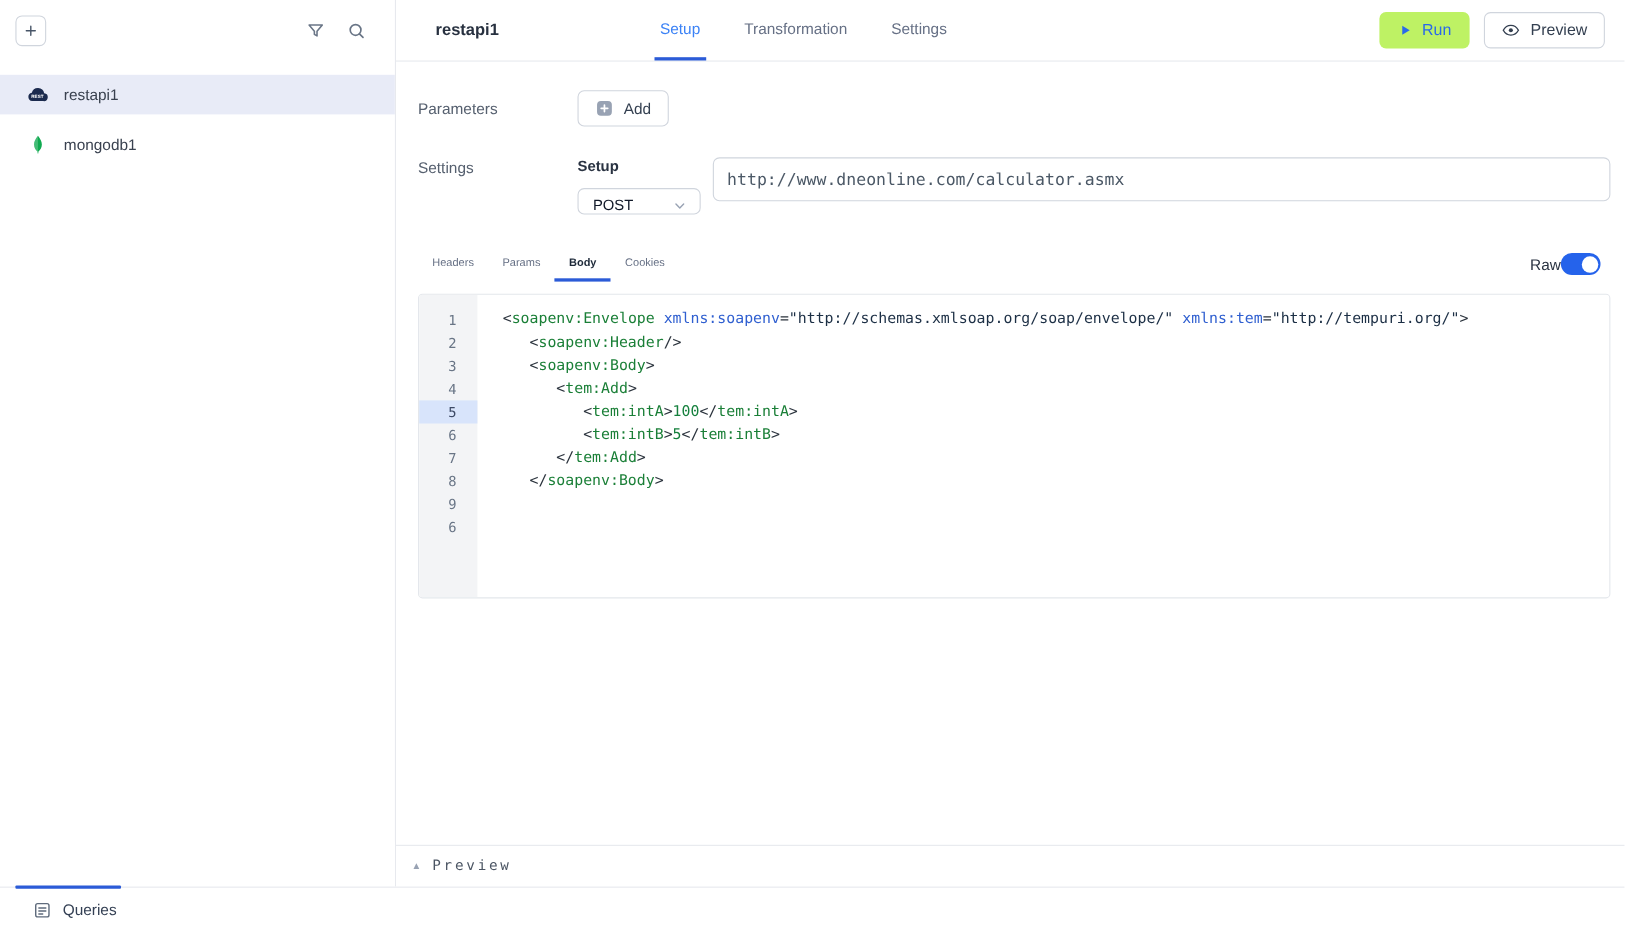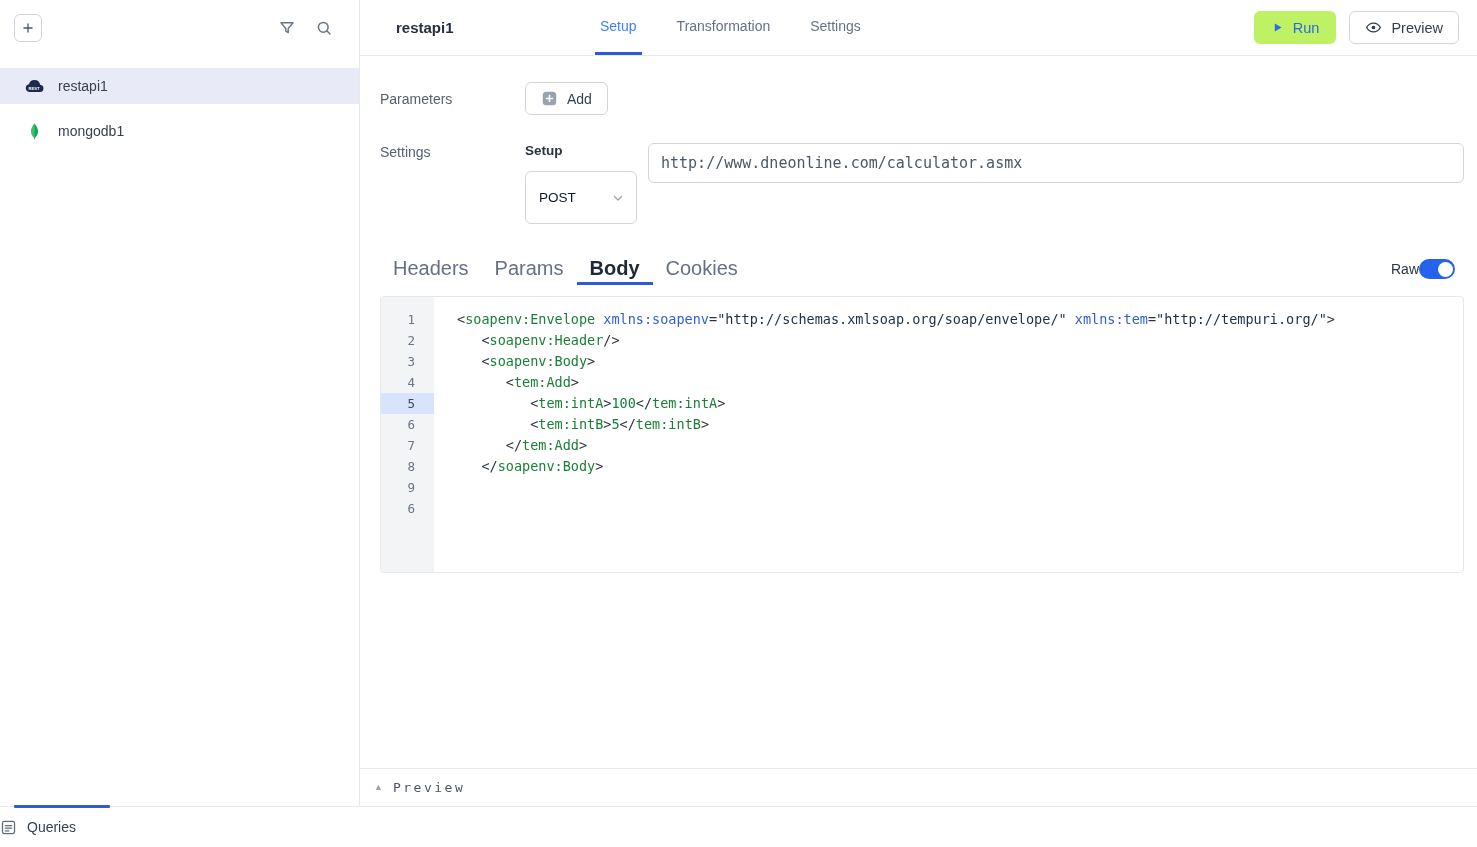--- a/index.html
+++ b/index.html
@@ -36,25 +36,25 @@
   .row{display:flex}
   .row-label{width:145px;font-size:14px;color:#56606f;flex:none}
   .params-row{align-items:center;margin-bottom:28px}
   .add-btn2{height:33px;padding:0 15px;background:#fff;border:1px solid #d0d5dd;border-radius:6px;color:#333f50;font-size:14px;display:flex;align-items:center;gap:9px;cursor:pointer}
   .request-row{align-items:flex-start}
   .request-row .row-label{padding-top:1px}
   .fields{display:flex;gap:11px;flex:1}
   .method-col{width:112px;flex:none}
   .url-col{flex:1}
   .field-label{font-size:13.5px;font-weight:700;color:#2a3342;margin-bottom:13px}
-  .select{height:53px;border:1px solid #d0d5dd;border-radius:6px;display:flex;align-items:center;justify-content:space-between;padding:0 11px 0 13px;font-size:13.5px;color:#101828;cursor:pointer;background:#fff}
+  .select{height:24px;border:1px solid #d0d5dd;border-radius:6px;display:flex;align-items:flex-end;justify-content:space-between;padding:0 11px 0 13px;font-size:13.5px;color:#101828;cursor:pointer;background:#fff}
   .text-input{height:40px;border:1px solid #d0d5dd;border-radius:6px;display:flex;align-items:center;padding:0 12px;font-family:"DejaVu Sans Mono","Liberation Mono",monospace;font-size:15px;color:#4b5866;background:#fff;cursor:text;white-space:nowrap;overflow:hidden}
 
   .body-tabs-row{display:flex;align-items:flex-end;margin-top:30px}
-  .sub-tab{padding:0 13px;height:31px;display:flex;align-items:center;font-size:20px;color:#667085;border-bottom:3px solid transparent;cursor:pointer}
+  .sub-tab{padding:0 13px;height:31px;display:flex;align-items:center;font-size:10px;color:#667085;border-bottom:3px solid transparent;cursor:pointer}
   .sub-tab.active{color:#1d2939;font-weight:600;border-bottom-color:#2b5bd7}
   .raw{margin-left:auto;display:flex;align-items:center;padding-bottom:6px;padding-right:9px}
   .raw-label{font-size:14px;color:#2a3342}
   .toggle{width:36px;height:20px;border-radius:10px;background:#cbd5e1;position:relative;cursor:pointer;border:none}
   .toggle.on{background:#2563eb}
   .toggle .knob{position:absolute;left:2.5px;top:2.5px;width:15px;height:15px;border-radius:50%;background:#fff;transition:left .1s}
   .toggle.on .knob{left:18.5px}
 
   
   .editor{margin-top:11px;height:277px;border:1px solid #e4e7ec;border-radius:4px;display:flex;font-family:"DejaVu Sans Mono","Liberation Mono",monospace;overflow:hidden;background:#fff}
@@ -68,21 +68,21 @@
   .tk-attr{color:#2f5fd0}
   .tk-str{color:#1c2f45}
   .tk-val{color:#15803d}
 
   
   .preview-bar{height:38px;border-top:1px solid #e7e9ee;display:flex;align-items:center;padding-left:14px;gap:10px;flex:none;cursor:pointer}
   .caret-up{color:#98a2b3;font-size:9px;line-height:1}
   .preview-label{font-family:"DejaVu Sans Mono","Liberation Mono",monospace;font-size:13px;color:#4b5563;letter-spacing:2.5px}
 
   
-  .bottom-bar{height:41px;border-top:1px solid #e7e9ee;display:flex;align-items:center;position:relative;gap:10px;flex:none;background:#fff}
+  .bottom-bar{height:41px;border-top:1px solid #e7e9ee;display:flex;align-items:center;padding-left:30px;position:relative;gap:10px;flex:none;background:#fff}
   .tab-indicator{position:absolute;left:14px;top:-2px;width:96px;height:3px;background:#2b5bd7;border-radius:1px}
   .queries-label{font-size:14px;color:#344054}
 </style>
 </head>
 <body>
 
 <div class="app">
   <div class="top">
 
     <aside class="sidebar">

